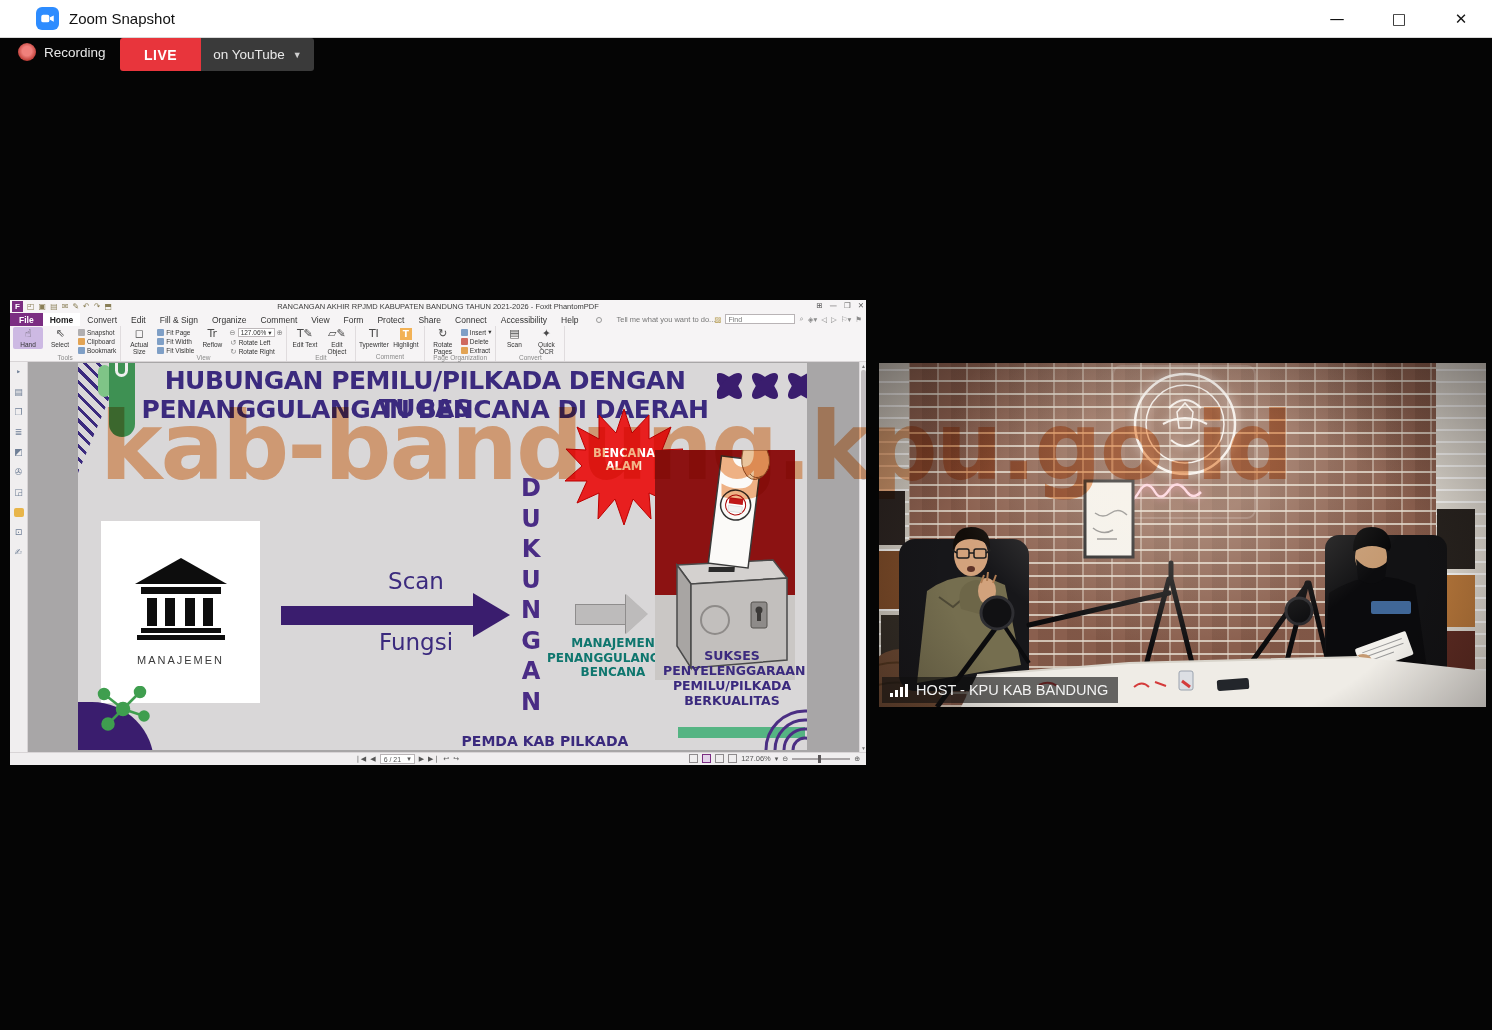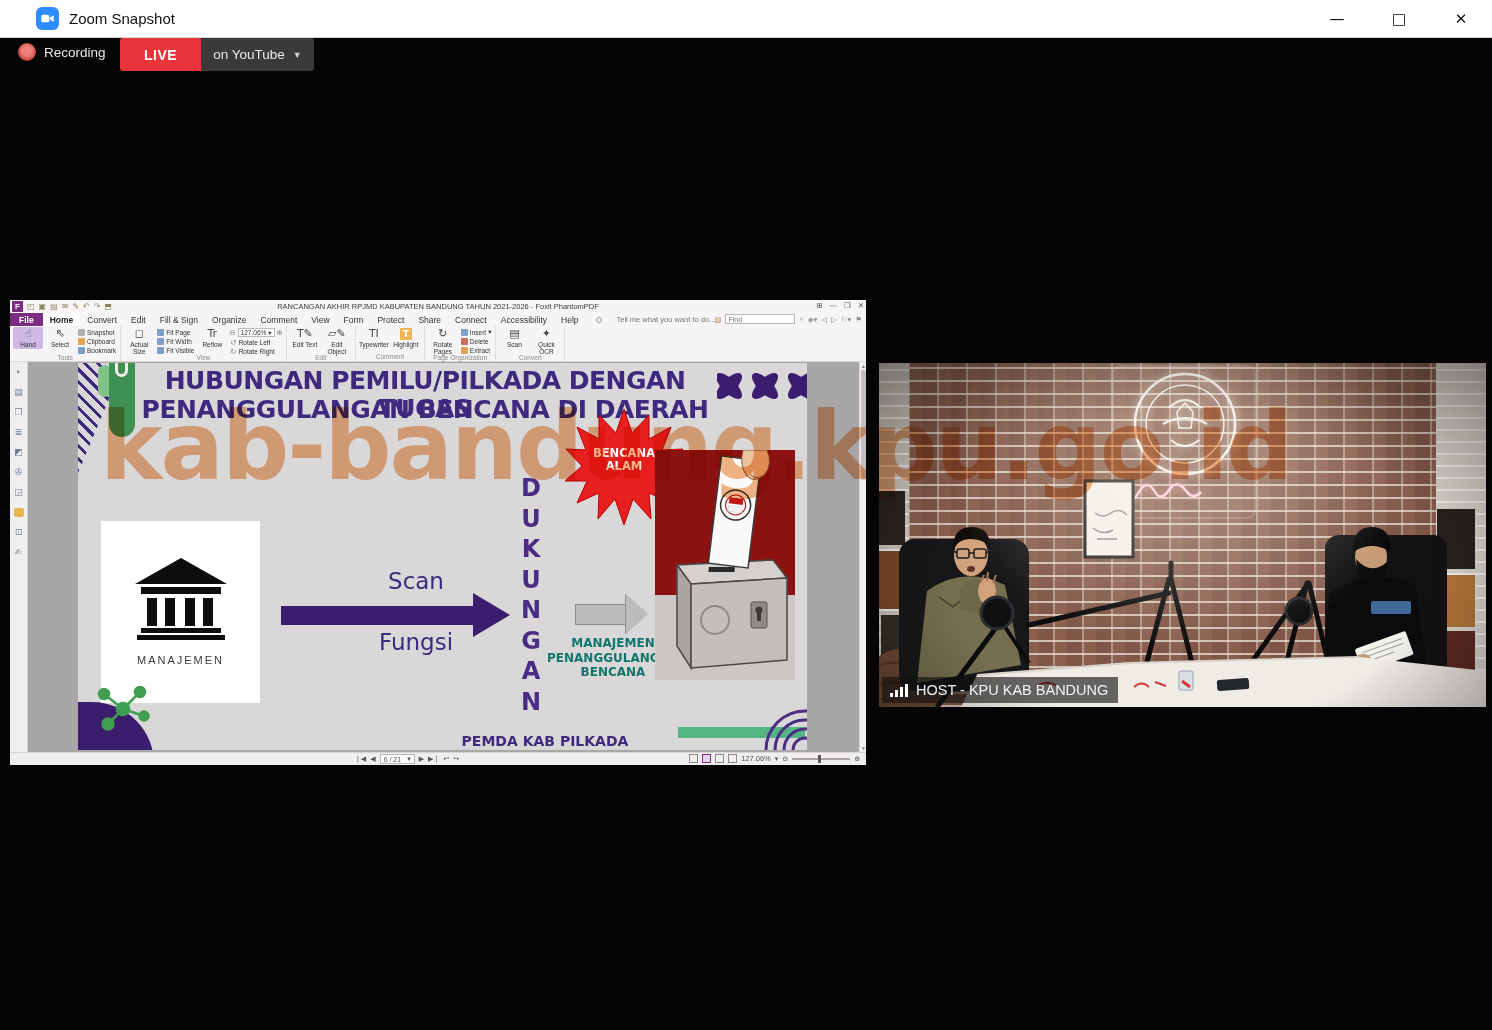--- a/index.html
+++ b/index.html
@@ -474,20 +474,26 @@
               <circle cx="80" cy="55" r="10" fill="#fff" stroke="#a00" stroke-width="1"></circle>
               <rect x="73" y="48" width="14" height="6" fill="#c01818"></rect>
               <rect x="73" y="56" width="14" height="6" fill="#f2f2f2" stroke="#ccc" stroke-width=".5"></rect>
             </g>
 
             <path d="M88,0 L112,0 Q118,14 110,24 Q100,34 92,26 Q84,16 88,0 Z" fill="#e9c49c" stroke="#8a5a34" stroke-width="1"></path>
             <path d="M95,24 q5,6 12,2" fill="none" stroke="#8a5a34" stroke-width="1"></path>
           </svg>
         </div>
 
+        <div class="sukses">
+          <div>SUKSES</div>
+            <div>PENYELENGGARAAN</div>
+            <div>PEMILU/PILKADA</div>
+            <div>BERKUALITAS</div>
+        </div>
         <div class="green-bar"></div>
         <svg class="arcs" width="92" height="92" viewBox="0 0 92 92">
           <g fill="none" stroke="#4b2e83" stroke-width="3">
             <circle cx="70" cy="70" r="12"></circle>
               <circle cx="70" cy="70" r="21"></circle>
               <circle cx="70" cy="70" r="30"></circle>
               <circle cx="70" cy="70" r="39"></circle>
           </g>
         </svg>
         <div class="pemda">PEMDA KAB PILKADA</div>

